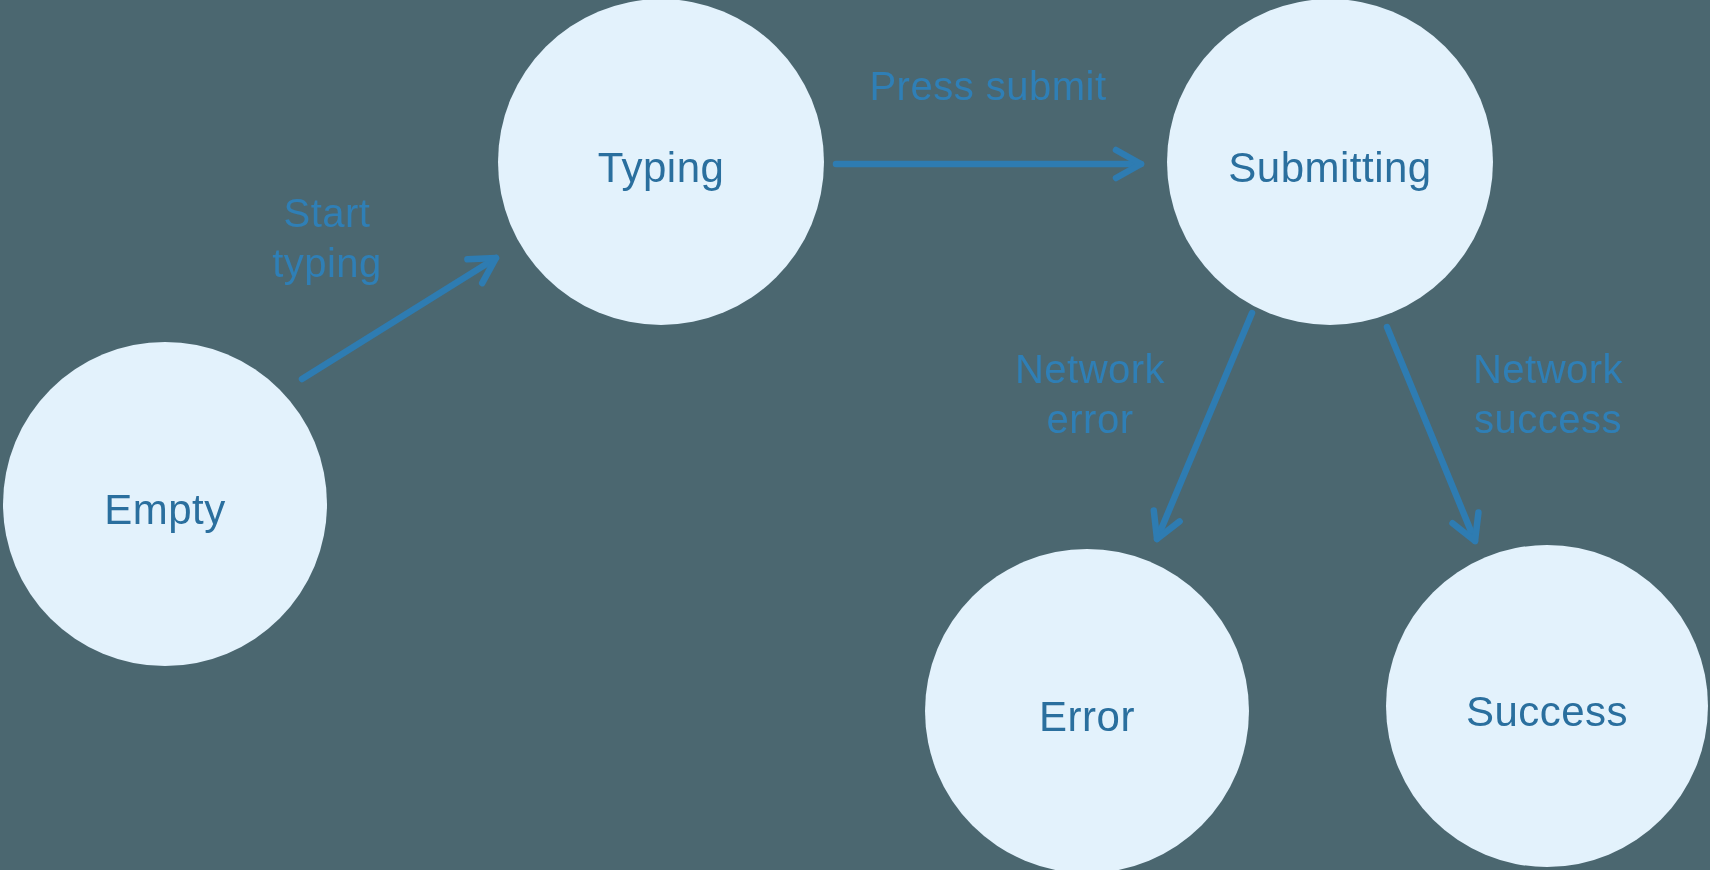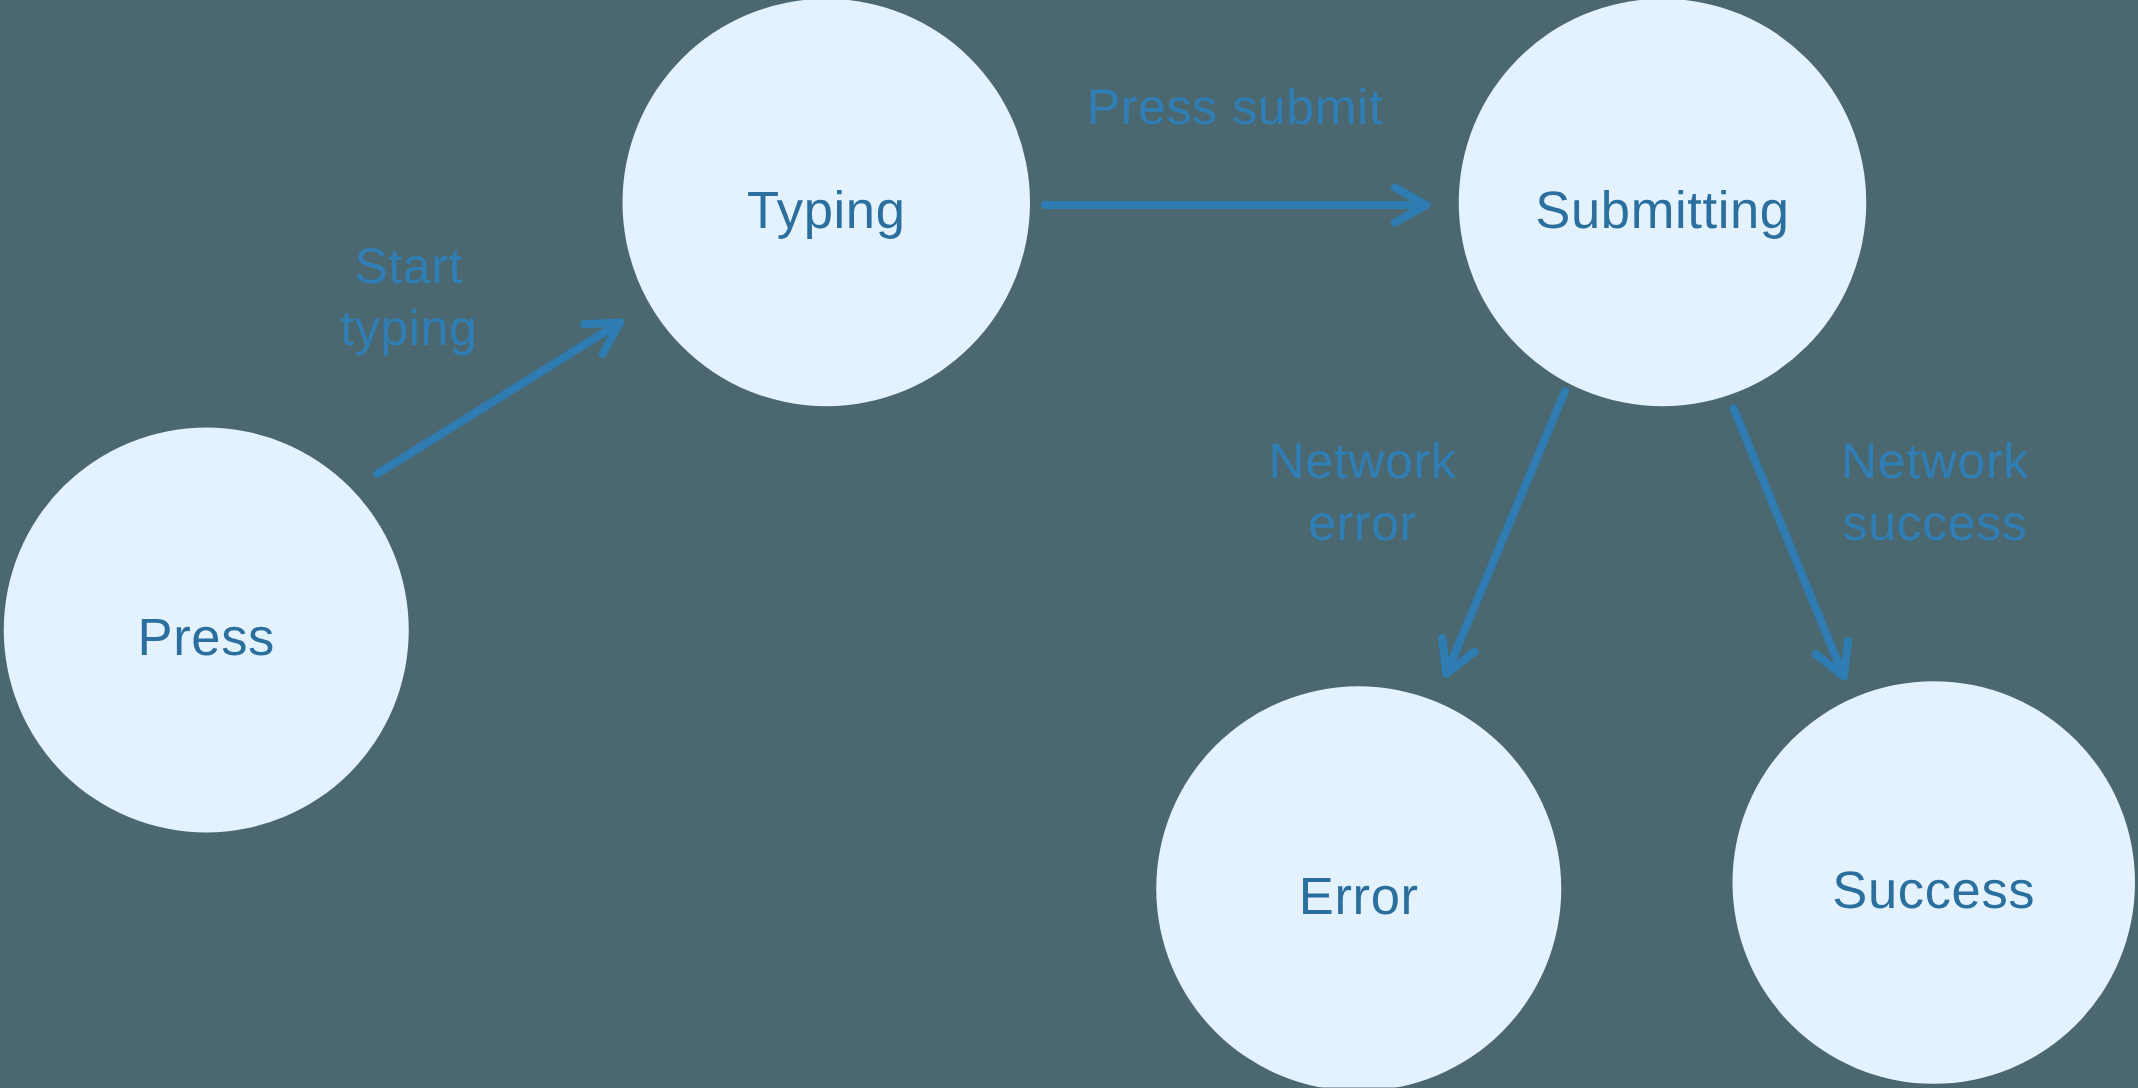--- a/index.html
+++ b/index.html
@@ -83,21 +83,21 @@
         <path class="arrow-stroke" d="M -25 -14 L 0 0 L -25 14"></path>
       </marker>
     </defs>
     <line class="arrow-stroke" x1="302" y1="379" x2="496" y2="258" marker-end="url(#arrowhead)"></line>
     <line class="arrow-stroke" x1="836" y1="164" x2="1141" y2="164" marker-end="url(#arrowhead)"></line>
     <line class="arrow-stroke" x1="1252" y1="313" x2="1157" y2="539" marker-end="url(#arrowhead)"></line>
     <line class="arrow-stroke" x1="1387" y1="327" x2="1475" y2="541" marker-end="url(#arrowhead)"></line>
   </svg>
 
   <div class="state-node node-empty">
-    <span class="node-label">Press</span>
+    <span class="node-label">Empty</span>
   </div>
   <div class="state-node node-typing">
     <span class="node-label">Typing</span>
   </div>
   <div class="state-node node-submitting">
     <span class="node-label">Submitting</span>
   </div>
   <div class="state-node node-error">
     <span class="node-label">Error</span>
   </div>

